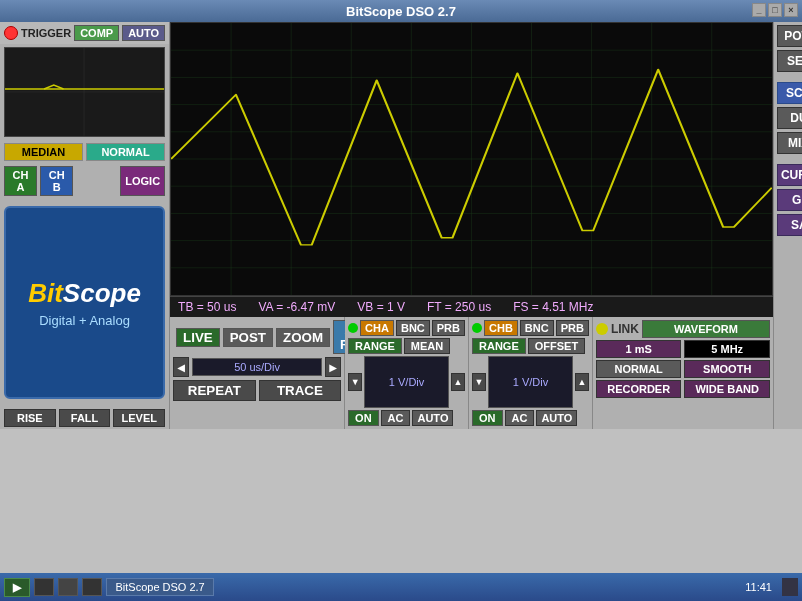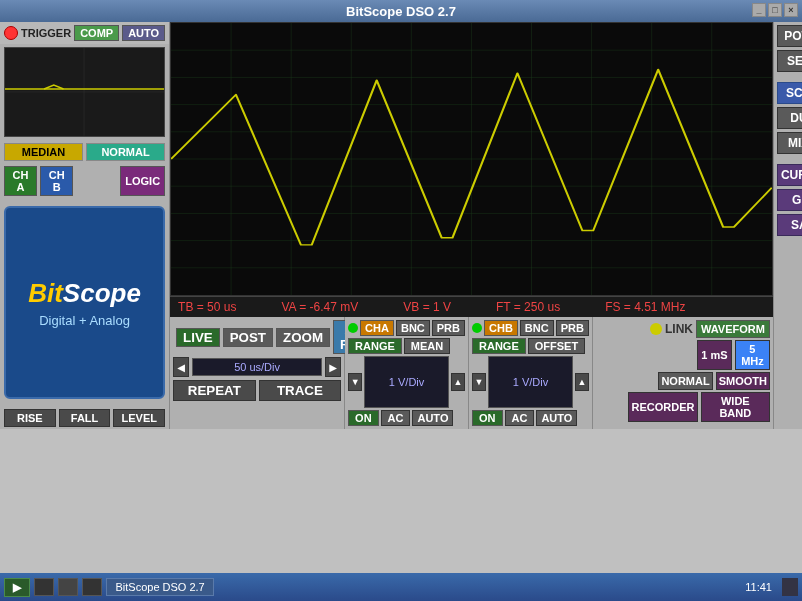--- a/index.html
+++ b/index.html
@@ -225,24 +225,24 @@
       background: #0a0a0a;
       flex: 1;
       position: relative;
       border: 1px solid #333;
       overflow: hidden;
     }
 
     
     #scope-status {
       background: #1a1a1a;
-      color: #ef4444;
+      color: #f0abfc;
       display: flex;
       padding: 3px 8px;
-      gap: 45px;
+      gap: 22px;
       font-size: 12px;
       border-top: 1px solid #444;
     }
 
     
     #live-row {
       display: flex;
       align-items: center;
       gap: 3px;
     }
@@ -562,21 +562,20 @@
       text-align: center;
     }
 
     
     #right-bottom {
       width: 180px;
       display: flex;
       flex-direction: column;
       gap: 2px;
       padding: 3px;
-      align-items: flex-end;
     }
     .link-row {
       display: flex;
       align-items: center;
       gap: 3px;
     }
     .dot-yellow2 {
       width: 12px;
       height: 12px;
       border-radius: 50%;
@@ -609,21 +608,21 @@
       color: white;
       font-weight: bold;
       font-size: 11px;
       border: 1px solid #333;
       cursor: pointer;
       text-align: center;
     }
     .btn-5mhz {
       flex: 1;
       padding: 2px;
-      background: #3b82f6;
+      background: #000000;
       color: white;
       font-weight: bold;
       font-size: 11px;
       border: 1px solid #333;
       cursor: pointer;
       text-align: center;
     }
     .normal-smooth-row {
       display: flex;
       gap: 3px;

